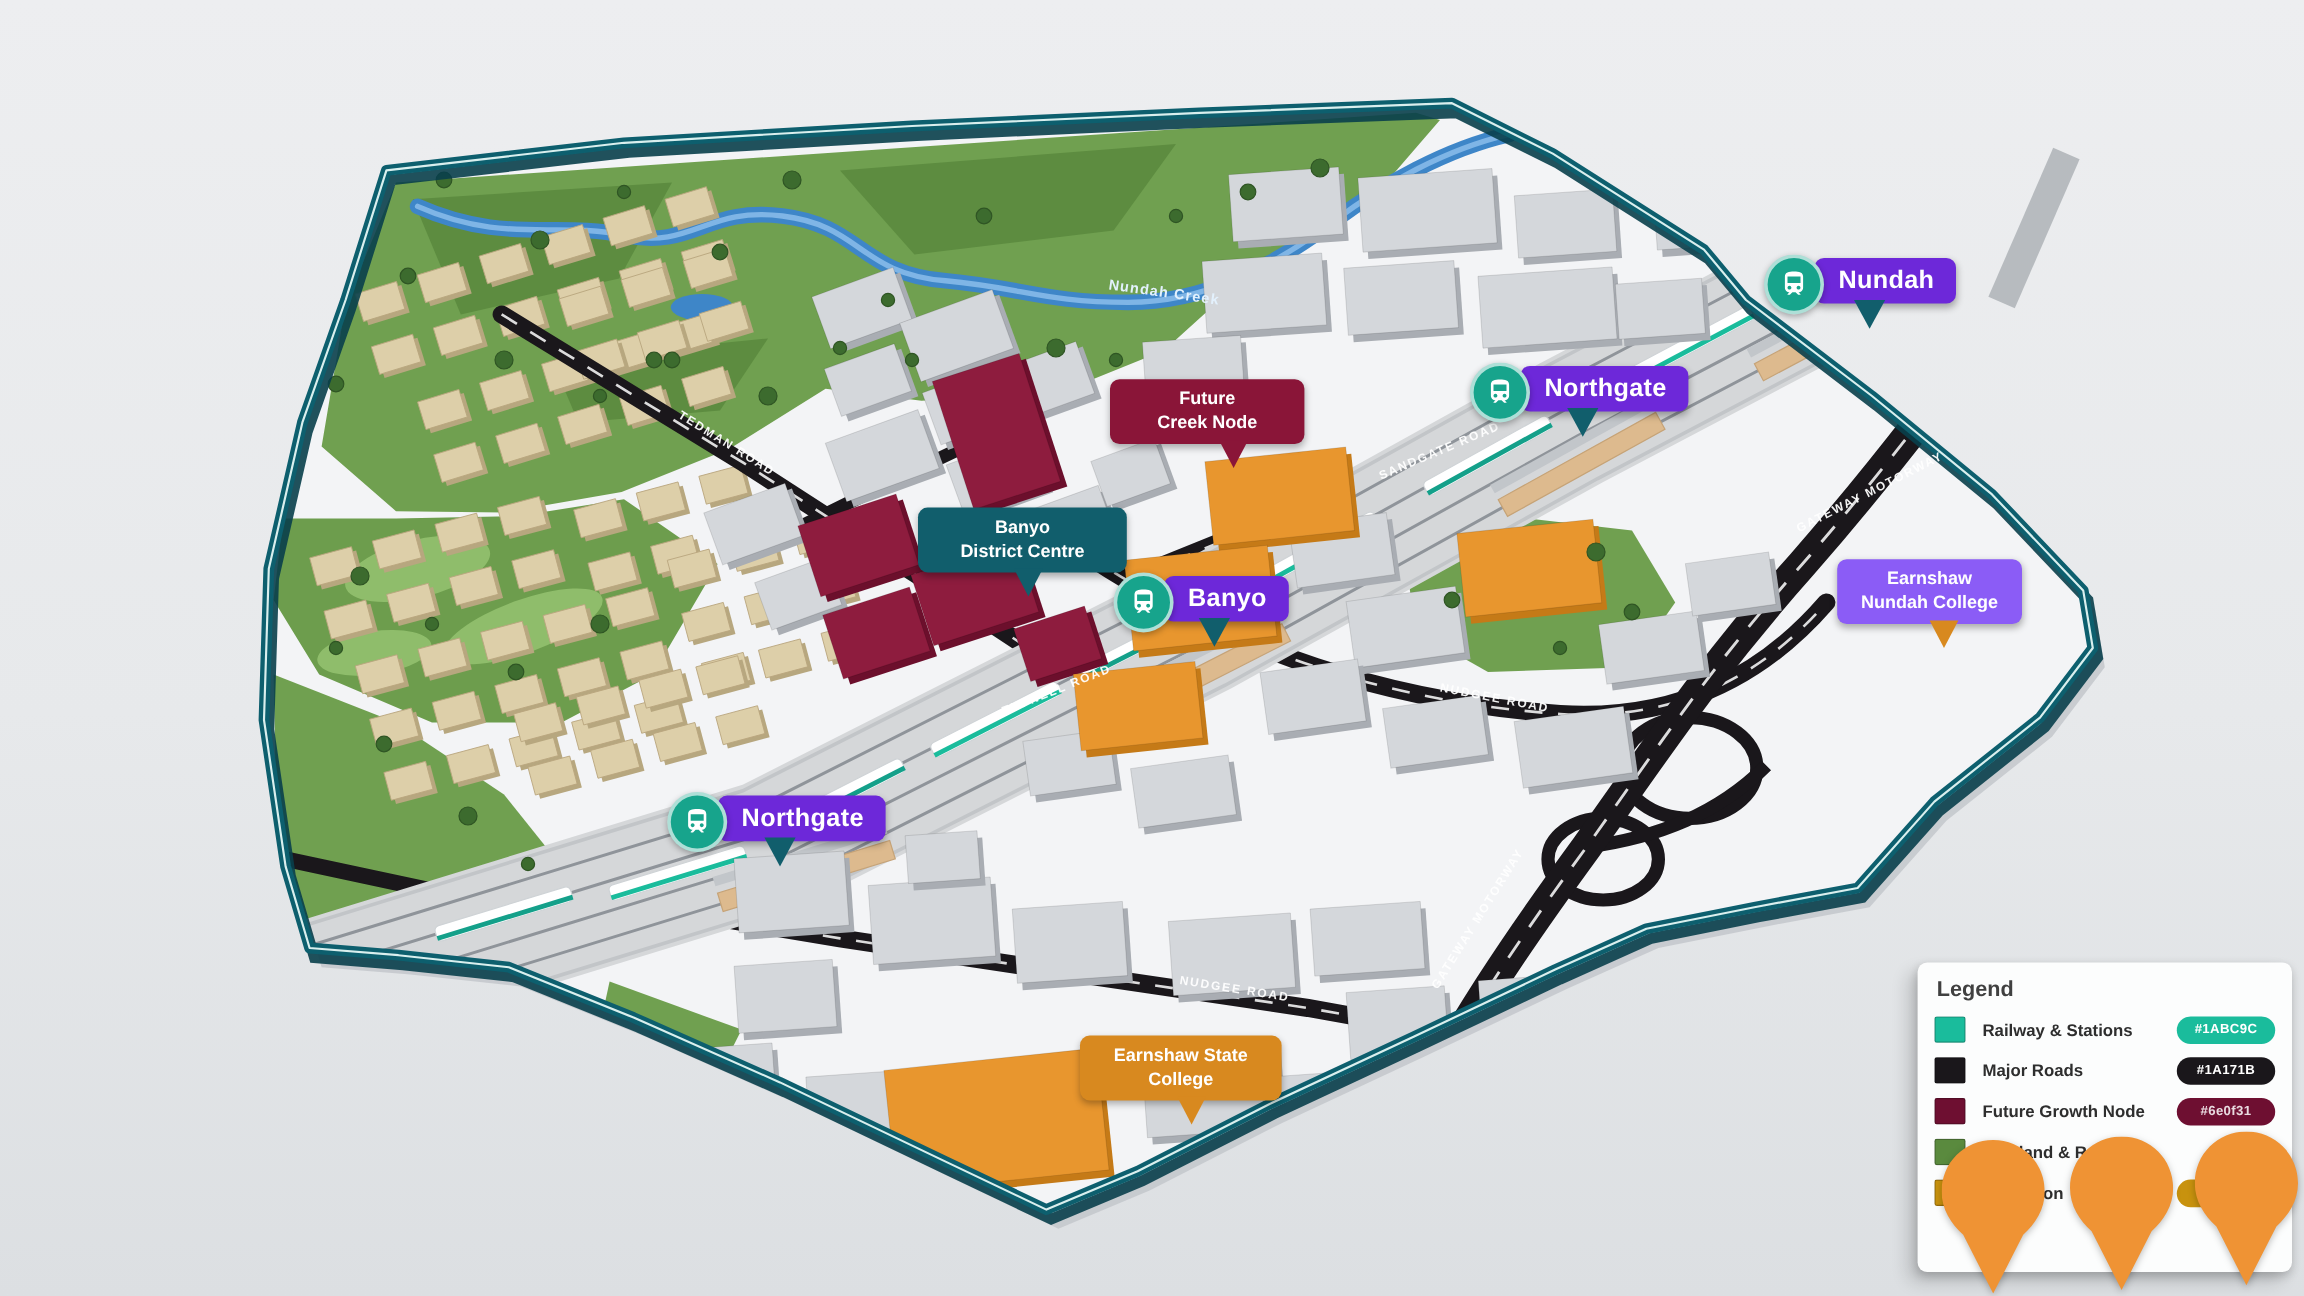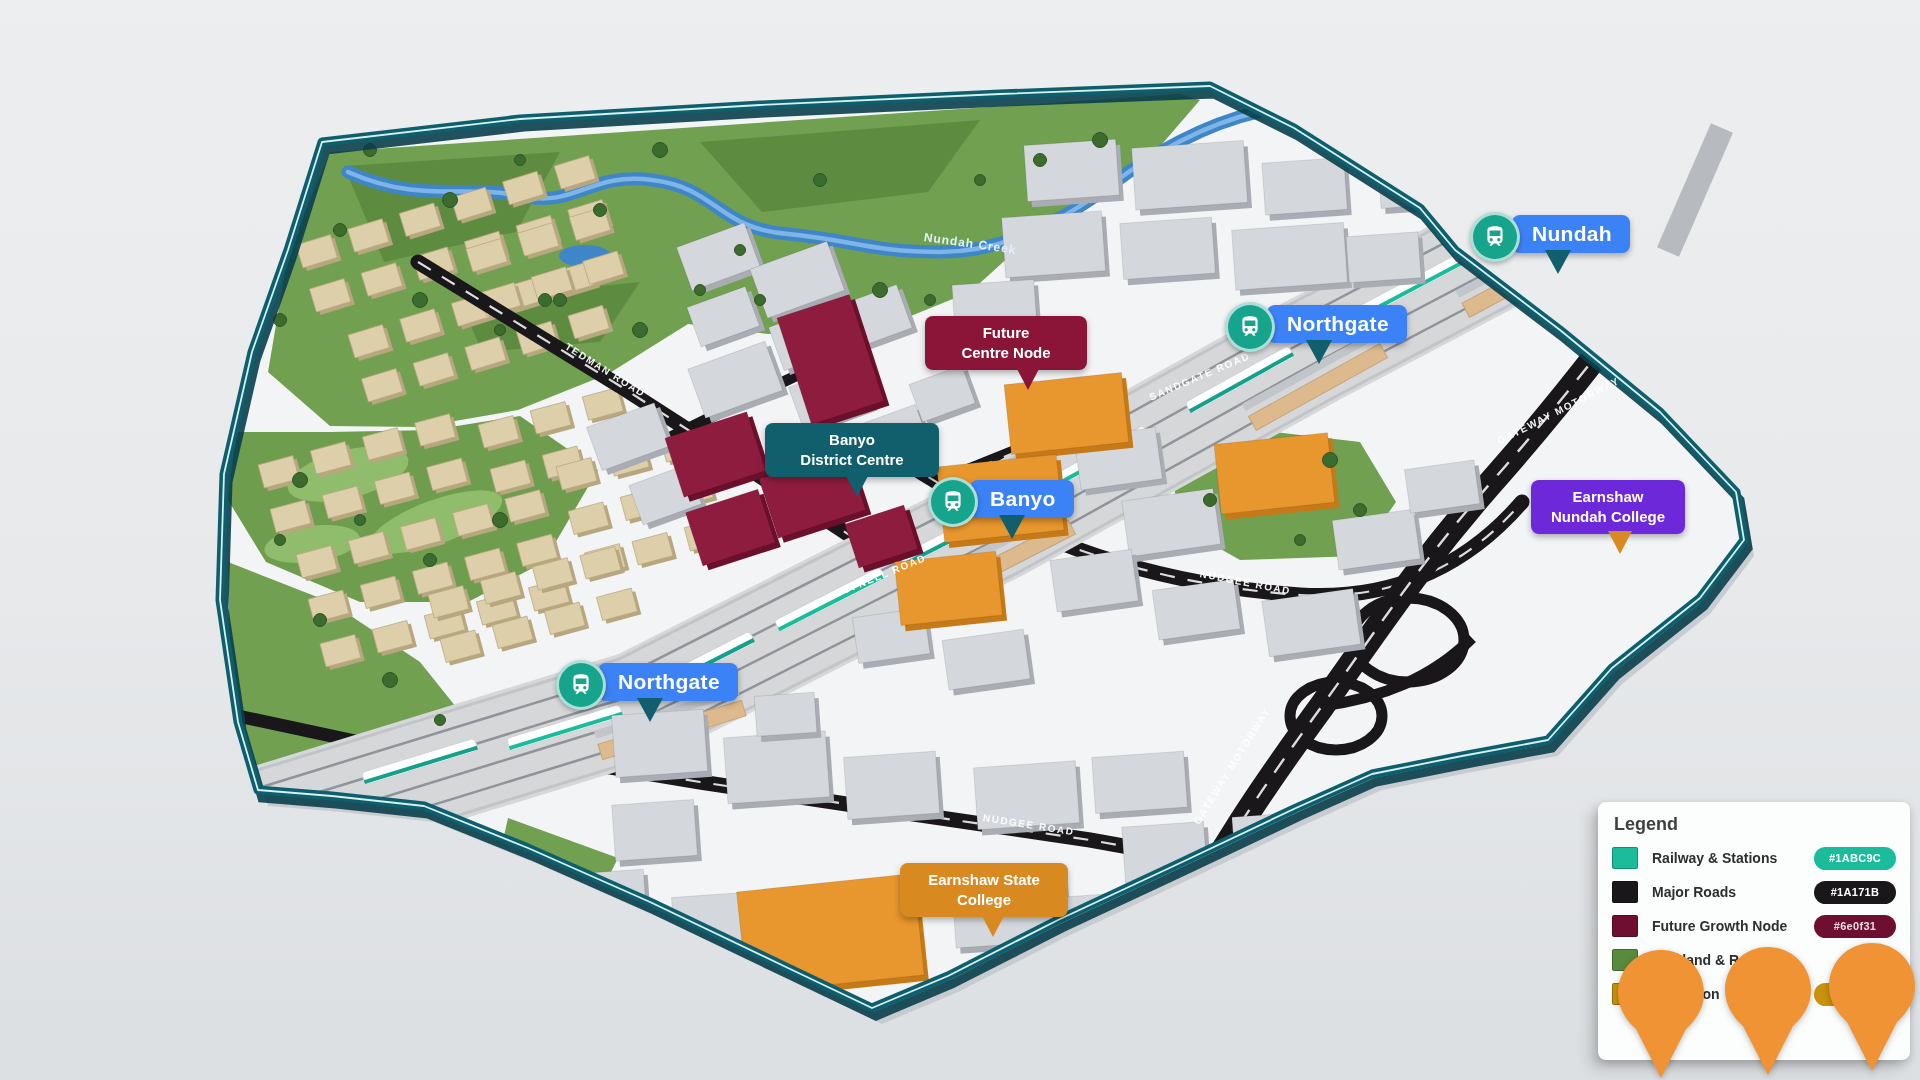--- a/index.html
+++ b/index.html
@@ -7,21 +7,21 @@
        font-family:"Liberation Sans",sans-serif;
        background:linear-gradient(180deg,#edeef0 0%,#e7e9eb 55%,#dcdfe2 100%);}
   #stage{position:relative;width:1920px;height:1080px;}
   #map-svg{position:absolute;left:0;top:0;}
   #overlay{position:absolute;inset:0;z-index:4;}
 
   .station{position:absolute;display:flex;align-items:flex-start;z-index:4;}
   .st-circle{width:44px;height:44px;border-radius:50%;background:#17a48c;
     border:3px solid rgba(255,255,255,.65);box-shadow:0 2px 5px rgba(0,0,0,.3);
     display:flex;align-items:center;justify-content:center;position:relative;z-index:2;}
-  .st-pill{position:relative;margin-left:-8px;margin-top:3px;background:#3b82f6;color:#fff;
+  .st-pill{position:relative;margin-left:-8px;margin-top:3px;background:#6d28d9;color:#fff;
     font-size:21px;font-weight:700;letter-spacing:.3px;height:38px;line-height:38px;
     padding:0 18px 0 20px;border-radius:8px;box-shadow:0 3px 6px rgba(0,0,0,.3);}
   .st-tail{position:absolute;bottom:-21px;left:28%;width:0;height:0;
     border-left:13px solid transparent;border-right:13px solid transparent;
     border-top:24px solid #115E6C;}
 
   .area{position:absolute;border-radius:8px;color:#fff;text-align:center;
     font-weight:700;font-size:15px;line-height:20px;padding:7px 8px;
     box-shadow:0 3px 6px rgba(0,0,0,.3);z-index:4;}
   .area .a-tail{position:absolute;bottom:-20px;width:0;height:0;
@@ -631,29 +631,29 @@
       <div class="station" style="left: 556px; top: 660px;">
         <div class="st-circle">
           <svg viewBox="0 0 24 24" width="26" height="26">
             <path fill="#fff" d="M12 2C8 2 5 2.6 5 6v8.5C5 16.4 6.6 18 8.5 18L7 19.5V20h1.8l2-2h2.4l2 2H17v-.5L15.5 18c1.9 0 3.5-1.6 3.5-3.5V6c0-3.4-3-4-7-4zM8.5 16c-.8 0-1.5-.7-1.5-1.5S7.7 13 8.5 13s1.5.7 1.5 1.5S9.3 16 8.5 16zm7 0c-.8 0-1.5-.7-1.5-1.5s.7-1.5 1.5-1.5 1.5.7 1.5 1.5-.7 1.5-1.5 1.5zM17 11H7V6h10v5z"></path>
           </svg>
         </div>
         <div class="st-pill">Northgate<div class="st-tail"></div></div>
       </div>
       <div class="area" style="left: 925px; top: 316px; width: 146px; background: rgb(138, 21, 56);">
         <div>Future</div>
-        <div>Centre Node</div>
+        <div>Creek Node</div>
         <div class="a-tail" style="left: 56%; border-top-color: rgb(138, 21, 56);"></div>
       </div>
       <div class="area" style="left: 765px; top: 423px; width: 158px; background: rgb(17, 94, 108);">
         <div>Banyo</div>
         <div>District Centre</div>
         <div class="a-tail" style="left: 46%; border-top-color: rgb(17, 94, 108);"></div>
       </div>
-      <div class="area" style="left: 1531px; top: 480px; width: 138px; background: #6d28d9;">
+      <div class="area" style="left: 1531px; top: 466px; width: 138px; background: #8b5cf6;">
         <div>Earnshaw</div>
         <div>Nundah College</div>
         <div class="a-tail" style="left: 50%; border-top-color: rgb(216, 137, 31);"></div>
       </div>
       <div class="area" style="left: 900px; top: 863px; width: 152px; background: rgb(216, 137, 31);">
         <div>Earnshaw State</div>
         <div>College</div>
         <div class="a-tail" style="left: 48%; border-top-color: rgb(216, 137, 31);"></div>
       </div>
       <div class="roadlabel" style="left: 566px; top: 340px; transform: rotate(32deg);">TEDMAN ROAD</div>

